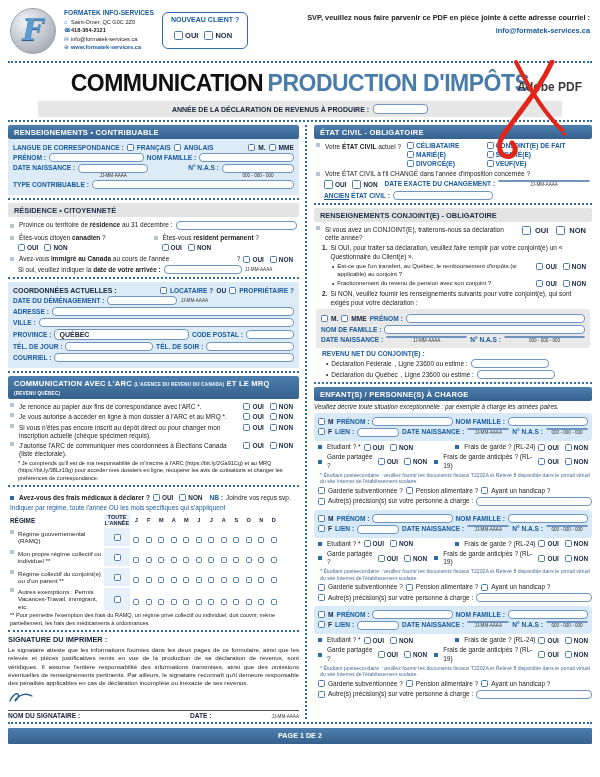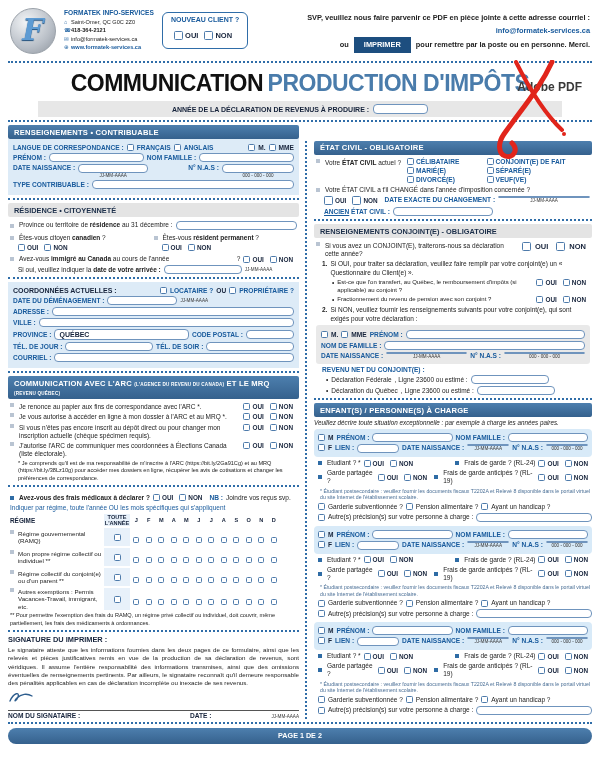--- a/index.html
+++ b/index.html
@@ -44,41 +44,41 @@
   
   .titlewrap { position:relative; text-align:center; padding:4px 0 2px; }
   .t1 { font-size:23px; font-weight:800; color:#111; letter-spacing:-0.5px; }
   .t2 { font-size:23px; font-weight:bold; color:#4a7cab; letter-spacing:-0.5px; }
   .adobe { position:absolute; right:10px; top:14px; font-size:12px; font-weight:bold; color:#3a3a3a; }
   .swoosh { position:absolute; right:30px; top:60px; z-index:5; pointer-events:none; }
   .yearbar { background:#e7e7e7; margin:2px 30px; padding:3px 0; display:flex; justify-content:center; align-items:center; gap:4px; }
   .yearbar .fld { flex:none; width:55px; height:10px; }
 
   
-  .cols { display:flex; margin-top:2px;align-items:flex-end; }
+  .cols { display:flex; margin-top:2px; }
   .colL { flex:none; width:297px; padding-right:6px; }
   .colR { flex:1; border-left:2px dotted #2f6da8; padding-left:7px; }
 
   .q2col { display:flex; }
   .q2col > div { flex:1; }
   .med-grid { display:grid; grid-template-columns:94px 26px repeat(12,12.5px); align-items:center; row-gap:2px; }
   .med-grid .mh { font-size:5.6px; font-weight:bold; color:#16233b; text-align:center; }
   .med-grid .yc { background:#e8f1fa; align-self:stretch; display:flex; align-items:center; justify-content:center; }
   .med-lbl { font-size:6.2px; display:flex; gap:2px; line-height:1.2; padding-right:2px; }
   .foot6 { font-size:5.6px; line-height:1.3; color:#222; }
   .sig-p { font-size:6.2px; text-align:justify; line-height:1.35; margin-top:2px; }
   .sigline { display:flex; align-items:flex-end; border-top:1px solid #555; margin-top:2px; padding-top:1px; }
 
   .childblock { margin-bottom:4px; }
   .childtop { background:#d8eaf8; border-radius:4px; padding:2px 4px; }
   .cnote { font-size:5.2px; color:#4a6f96; line-height:1.25; margin:1px 0 2px 6px; }
   .itnote { font-style:italic; font-size:6.3px; margin:2px 0 3px; }
   .graybox { background:#e9e9e9; border-radius:3px; padding:3px 5px; margin:2px 0; }
   .numtxt { font-size:6.5px; line-height:1.3; }
-  .footer { background:linear-gradient(#4d7fae,#35618d); color:#fff; font-weight:bold; font-size:7.2px; text-align:center; padding:3.5px 0; border-radius:8px; margin-top:4px; }
+  .footer { background:linear-gradient(#4d7fae,#35618d); color:#fff; font-weight:bold; font-size:7.2px; text-align:center; padding:3.5px 0; border-radius:1px; margin-top:4px; }
   .u { text-decoration:underline; }
   .sp { flex:1; }
 </style>
 </head>
 <body>
 
 <div class="page">
 
   <svg class="swoosh" width="80" height="105" viewBox="0 0 80 105">
     <path d="M62,2 C50,28 34,46 14,74 C7,84 9,94 15,96 C23,99 29,90 22,83" stroke="#e1251b" fill="none" stroke-width="5" stroke-linecap="round"></path>
@@ -102,25 +102,20 @@
       <span class="on">
         <span class="cb lg"></span>
           <span class="onl" style="font-size:7.5px">OUI</span>
         <span class="cb lg"></span>
           <span class="onl" style="font-size:7.5px">NON</span>
       </span>
     </div>
     <div class="sendtxt">
       <div>SVP, veuillez nous faire parvenir ce PDF en pièce jointe à cette adresse courriel :</div>
       <div class="mail">info@formatek-services.ca</div>
-      <div>
-        <span>ou</span>
-        <span class="printbtn">IMPRIMER</span>
-        <span>pour remettre par la poste ou en personne. Merci.</span>
-      </div>
     </div>
   </div>
   <div class="dots"></div>
 
   <div class="titlewrap">
     <span class="t1">COMMUNICATION</span>
     <span class="t2">PRODUCTION D'IMPÔTS</span>
     <span class="adobe">Adobe PDF</span>
   </div>
   <div class="yearbar">

